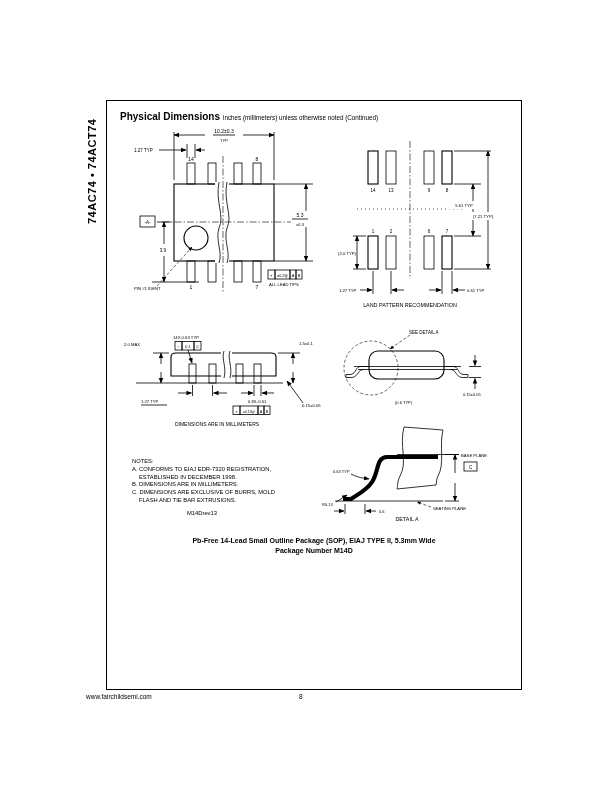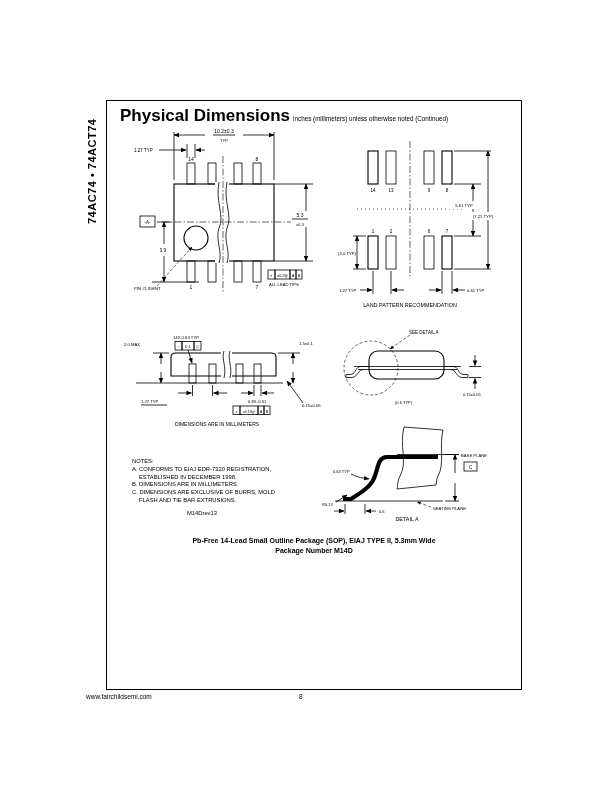--- a/index.html
+++ b/index.html
@@ -2,21 +2,21 @@
 <html><head>
 <meta charset="utf-8">
 <style>
   html,body{margin:0;padding:0;background:#fff;}
   body{width:612px;height:792px;position:relative;font-family:"Liberation Sans",sans-serif;color:#000;}
   .abs{position:absolute;}
   #sidebar-title{left:86px;top:98px;height:126px;width:18px;writing-mode:vertical-rl;transform:rotate(180deg);
     font-size:11px;font-weight:bold;letter-spacing:.5px;white-space:nowrap;}
   #frame{left:106px;top:100px;width:414px;height:588px;border:1px solid #000;}
   #hdr{left:13px;top:5px;white-space:nowrap;}
-  #hdr .t{font-size:17px;font-weight:bold;}
+  #hdr .t{font-size:10px;font-weight:bold;}
   #hdr .s{font-size:6.3px;font-weight:normal;margin-left:3px;}
   #drawing{left:0px;top:15px;}
   svg text{fill:#000;font-family:"Liberation Sans",sans-serif;}
   svg .ln{stroke:#000;stroke-width:.8;fill:none;}
   svg .thk{stroke:#000;stroke-width:1.1;fill:none;}
   svg .cl{stroke:#000;stroke-width:.6;fill:none;stroke-dasharray:7 2 1.5 2;}
   svg .dot{stroke:#000;stroke-width:.7;fill:none;stroke-dasharray:1 3;}
   svg .dsh{stroke:#000;stroke-width:.6;fill:none;stroke-dasharray:3 2;}
   svg .lead{stroke:#000;stroke-width:4.2;fill:none;}
   #notes{left:25px;top:357px;width:190px;font-size:5.8px;line-height:1.35;}

